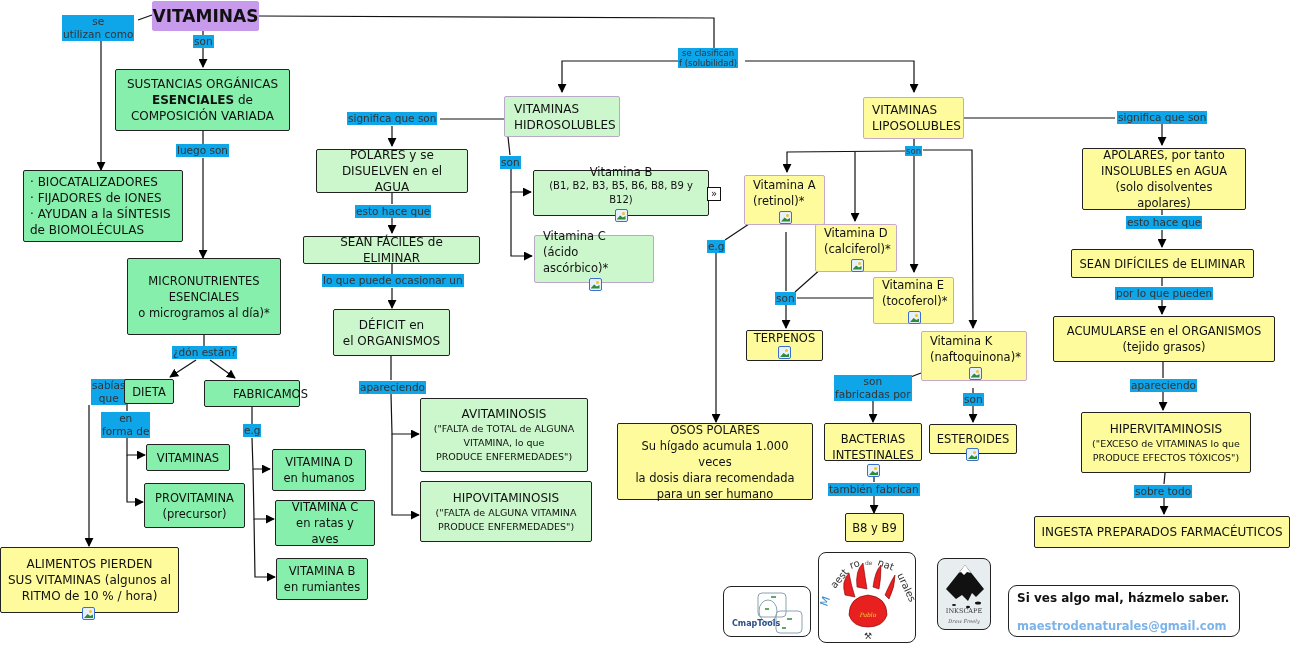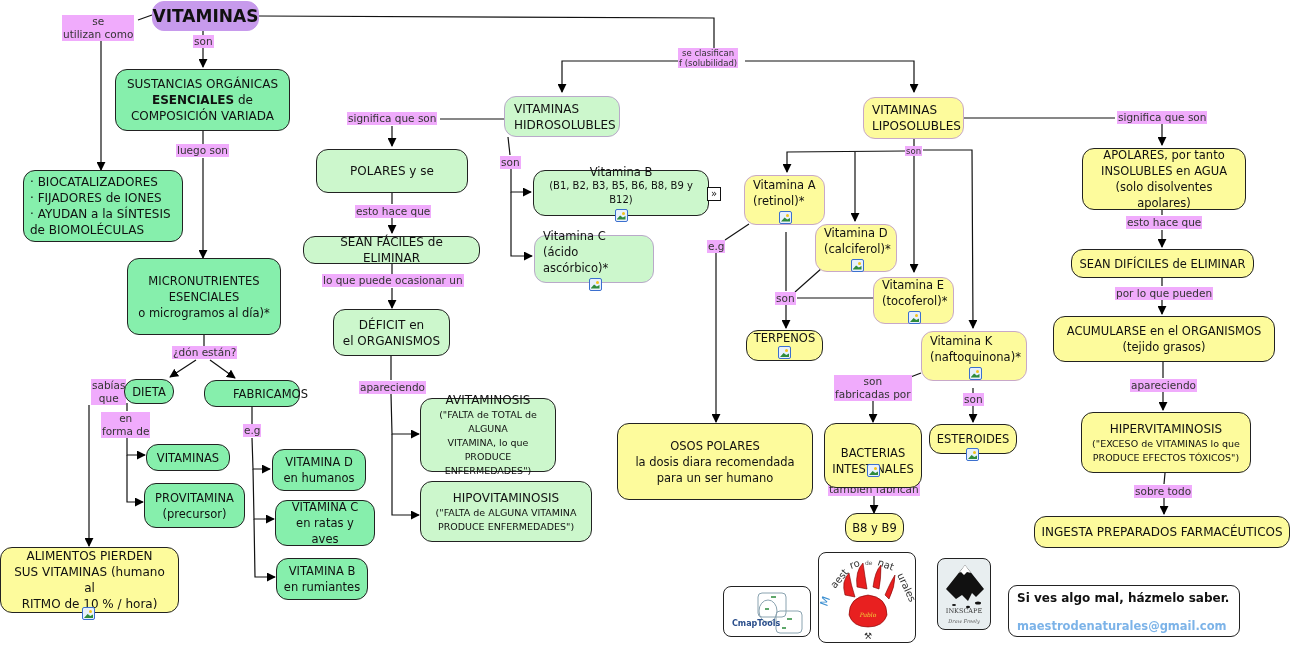--- a/index.html
+++ b/index.html
@@ -1,29 +1,29 @@
 <!DOCTYPE html>
 <html><head>
   <meta charset="utf-8">
   <style>
     html, body { margin:0; padding:0; }
     body { width:1294px; height:645px; background:#ffffff; position:relative; overflow:hidden;
            font-family:"DejaVu Sans", sans-serif; color:#111; }
     #lines { position:absolute; left:0; top:0; width:1294px; height:645px; }
-    .node { position:absolute; box-sizing:border-box; border-radius:12px; border:1.2px solid #222;
+    .node { position:absolute; box-sizing:border-box; border-radius:2px; border:1.2px solid #222;
             text-align:center; font-size:11.5px; line-height:16px; padding:4px 6px;
             display:flex; flex-direction:column; align-items:center; justify-content:center; }
     .gray { background:#86efac; }
     .green { background:#ccf7cc; }
     .green-soft { background:#ccf7cc; border-color:#b9a9c9; }
     .yellow { background:#fdfb9c; }
     .yellow-soft { background:#fdfb9c; border-color:#c8a8c8; }
     .purple { background:#c79aec; border-color:#c79aec; font-size:17px; font-weight:bold; }
     .left { text-align:left; align-items:flex-start; }
-    .lbl { position:absolute; font-size:10.5px; line-height:13px; color:#333; background:#f0abfc;
+    .lbl { position:absolute; font-size:10.5px; line-height:13px; color:#333; background:#0ea5e9;
            text-align:center; white-space:nowrap; padding:0 1px; }
     .lbl.tiny { font-size:8.5px; line-height:10px; }
     .img-icon { width:13px; height:13px; border:1.5px solid #3b6fcf; border-radius:2px; background:#e8f1fb;
                 position:relative; margin-top:2px; box-sizing:border-box; flex:none; }
     .img-icon::before { content:""; position:absolute; left:1px; right:1px; bottom:1px; height:5px;
                         background:#2f8b3c; clip-path:polygon(0 100%,40% 20%,70% 60%,100% 30%,100% 100%); }
     .img-icon::after { content:""; position:absolute; right:2px; top:2px; width:3px; height:3px; border-radius:50%; background:#f2c21b; }
     .expand { position:absolute; width:12px; height:12px; border:1px solid #111; background:#fff; font-size:10px; line-height:11px; text-align:center; }
     .logo-box { position:absolute; border:1.2px solid #222; border-radius:8px; background:#fff; box-sizing:border-box; }
     .cmap-text { position:absolute; left:8px; bottom:8px; font-size:8px; color:#2b4f8c; font-weight:bold; }
@@ -195,40 +195,41 @@
 <div class="node gray" style="left:275px;top:500px;width:100px;height:46px;">
   <span>VITAMINA C</span>
   <span>en ratas y aves</span>
 </div>
 <div class="node gray" style="left:276px;top:558px;width:92px;height:42px;">
   <span>VITAMINA B</span>
   <span>en rumiantes</span>
 </div>
 <div class="node yellow" style="left:0px;top:547px;width:179px;height:66px;font-size:12px;">
   <span>ALIMENTOS PIERDEN</span>
-  <span>SUS VITAMINAS (humano al</span>
+  <span>SUS VITAMINAS (algunos al</span>
   <span>RITMO de 10 % / hora)</span>
 </div>
 <div class="img-icon" style="position:absolute;left:82px;top:605px;"></div>
 
 <div class="node green-soft left" style="left:504px;top:96px;width:116px;height:41px;font-size:12px;padding-left:9px;">
   <span>VITAMINAS</span>
   <span>HIDROSOLUBLES</span>
 </div>
 <div class="node green" style="left:316px;top:149px;width:152px;height:44px;font-size:12px;">
   <span>POLARES y se</span>
+  <span>DISUELVEN en el AGUA</span>
 </div>
 <div class="node green" style="left:303px;top:236px;width:177px;height:28px;font-size:12px;">
     <span>SEAN FÁCILES de ELIMINAR</span>
   </div>
 <div class="node green" style="left:333px;top:309px;width:117px;height:47px;font-size:12px;">
   <span>DÉFICIT en</span>
   <span>el ORGANISMOS</span>
 </div>
-<div class="node green" style="left:420px;top:398px;width:136px;height:74px;font-size:9.5px;line-height:14px;">
+<div class="node green" style="left:420px;top:398px;width:168px;height:74px;font-size:9.5px;line-height:14px;">
   <span style="font-size:12px;line-height:16px;">AVITAMINOSIS</span>
   <span>("FALTA de TOTAL de ALGUNA</span>
   <span>VITAMINA, lo que</span>
   <span>PRODUCE ENFERMEDADES")</span>
 </div>
 <div class="node green" style="left:420px;top:481px;width:172px;height:61px;font-size:9.5px;line-height:14px;">
   <span style="font-size:12px;line-height:16px;">HIPOVITAMINOSIS</span>
   <span>("FALTA de ALGUNA VITAMINA</span>
   <span>PRODUCE ENFERMEDADES")</span>
 </div>
@@ -267,24 +268,25 @@
   <span>Vitamina K</span>
   <span>(naftoquinona)*</span>
   <div class="img-icon" style="align-self:center;"></div>
 </div>
 <div class="node yellow" style="left:746px;top:330px;width:77px;height:31px;padding-top:2px;">
   <span>TERPENOS</span>
   <div class="img-icon" style="margin-top:0;"></div>
 </div>
 <div class="node yellow" style="left:617px;top:423px;width:196px;height:77px;">
   <span>OSOS POLARES</span>
+  <span>Su hígado acumula 1.000 veces</span>
   <span>la dosis diara recomendada</span>
   <span>para un ser humano</span>
 </div>
-<div class="node yellow" style="left:824px;top:423px;width:98px;height:65px;padding-top:14px;">
+<div class="node yellow" style="left:824px;top:423px;width:98px;height:38px;padding-top:14px;">
   <span>BACTERIAS</span>
   <span>INTESTINALES</span>
 </div>
 <div class="img-icon" style="position:absolute;left:867px;top:462px;"></div>
 <div class="node yellow" style="left:929px;top:424px;width:88px;height:30px;">
     <span>ESTEROIDES</span>
   </div>
 <div class="img-icon" style="position:absolute;left:966px;top:446px;"></div>
 <div class="node yellow" style="left:845px;top:513px;width:59px;height:29px;">
     <span>B8 y B9</span>

